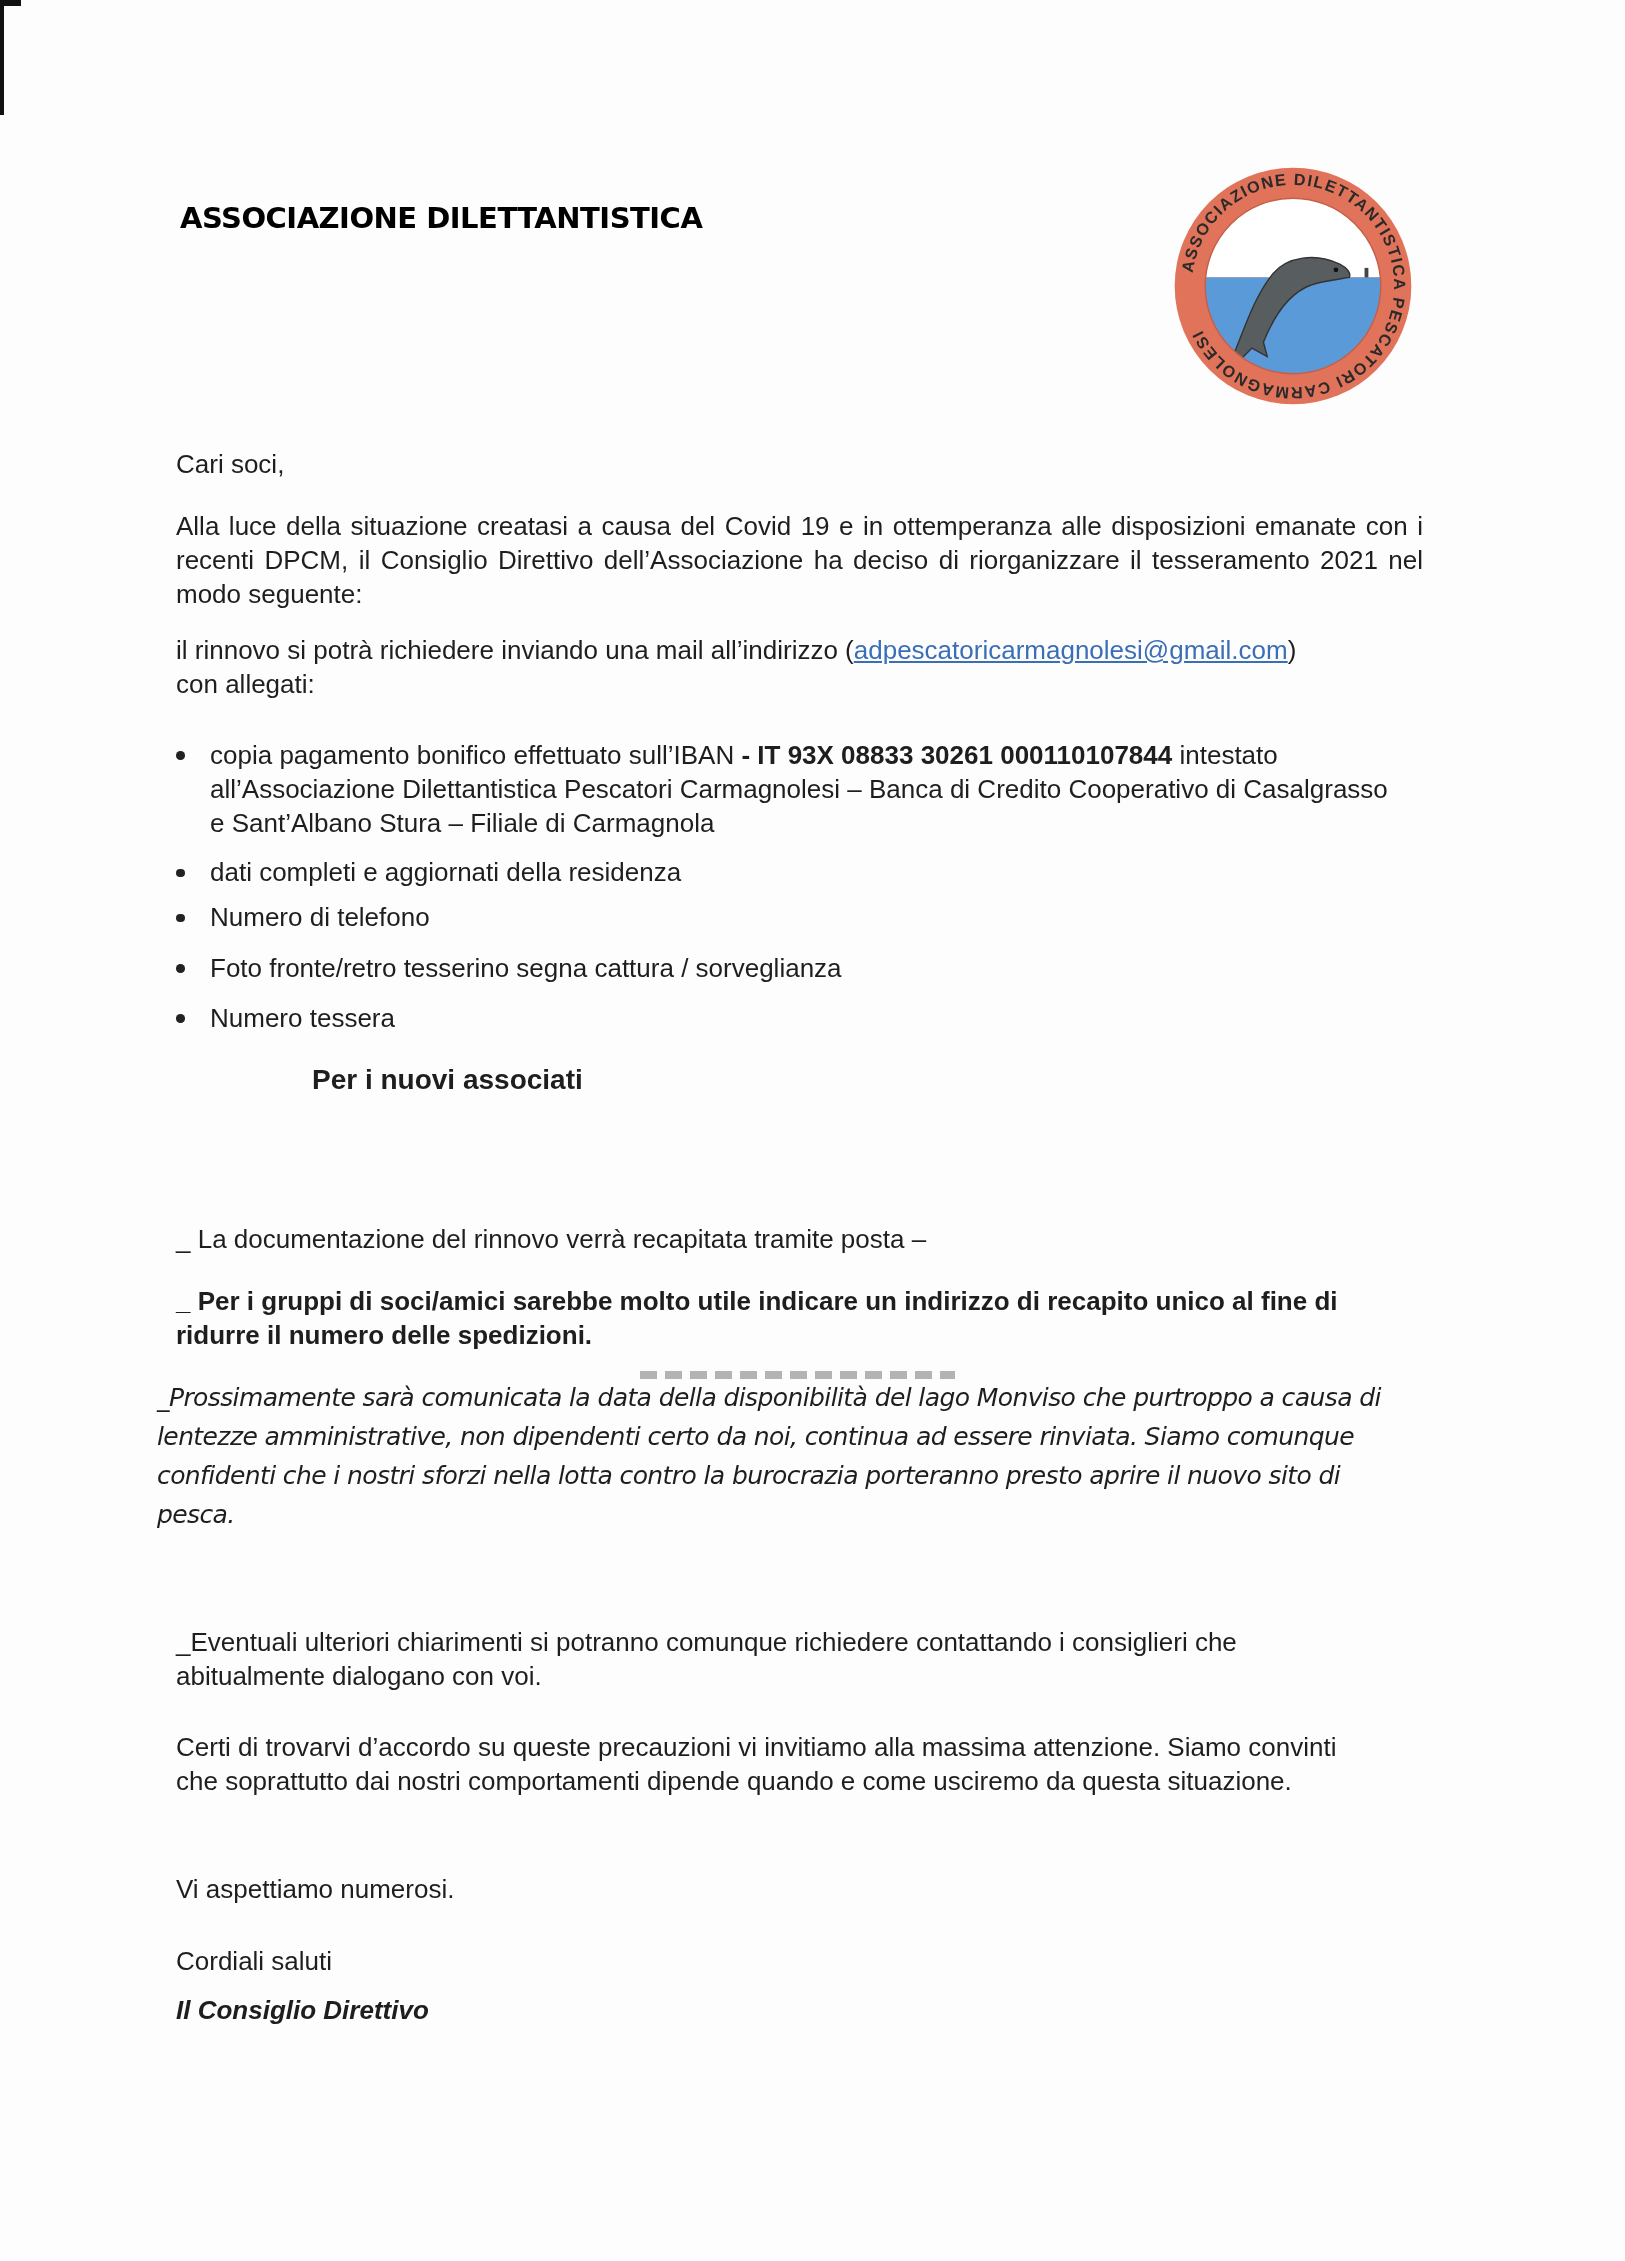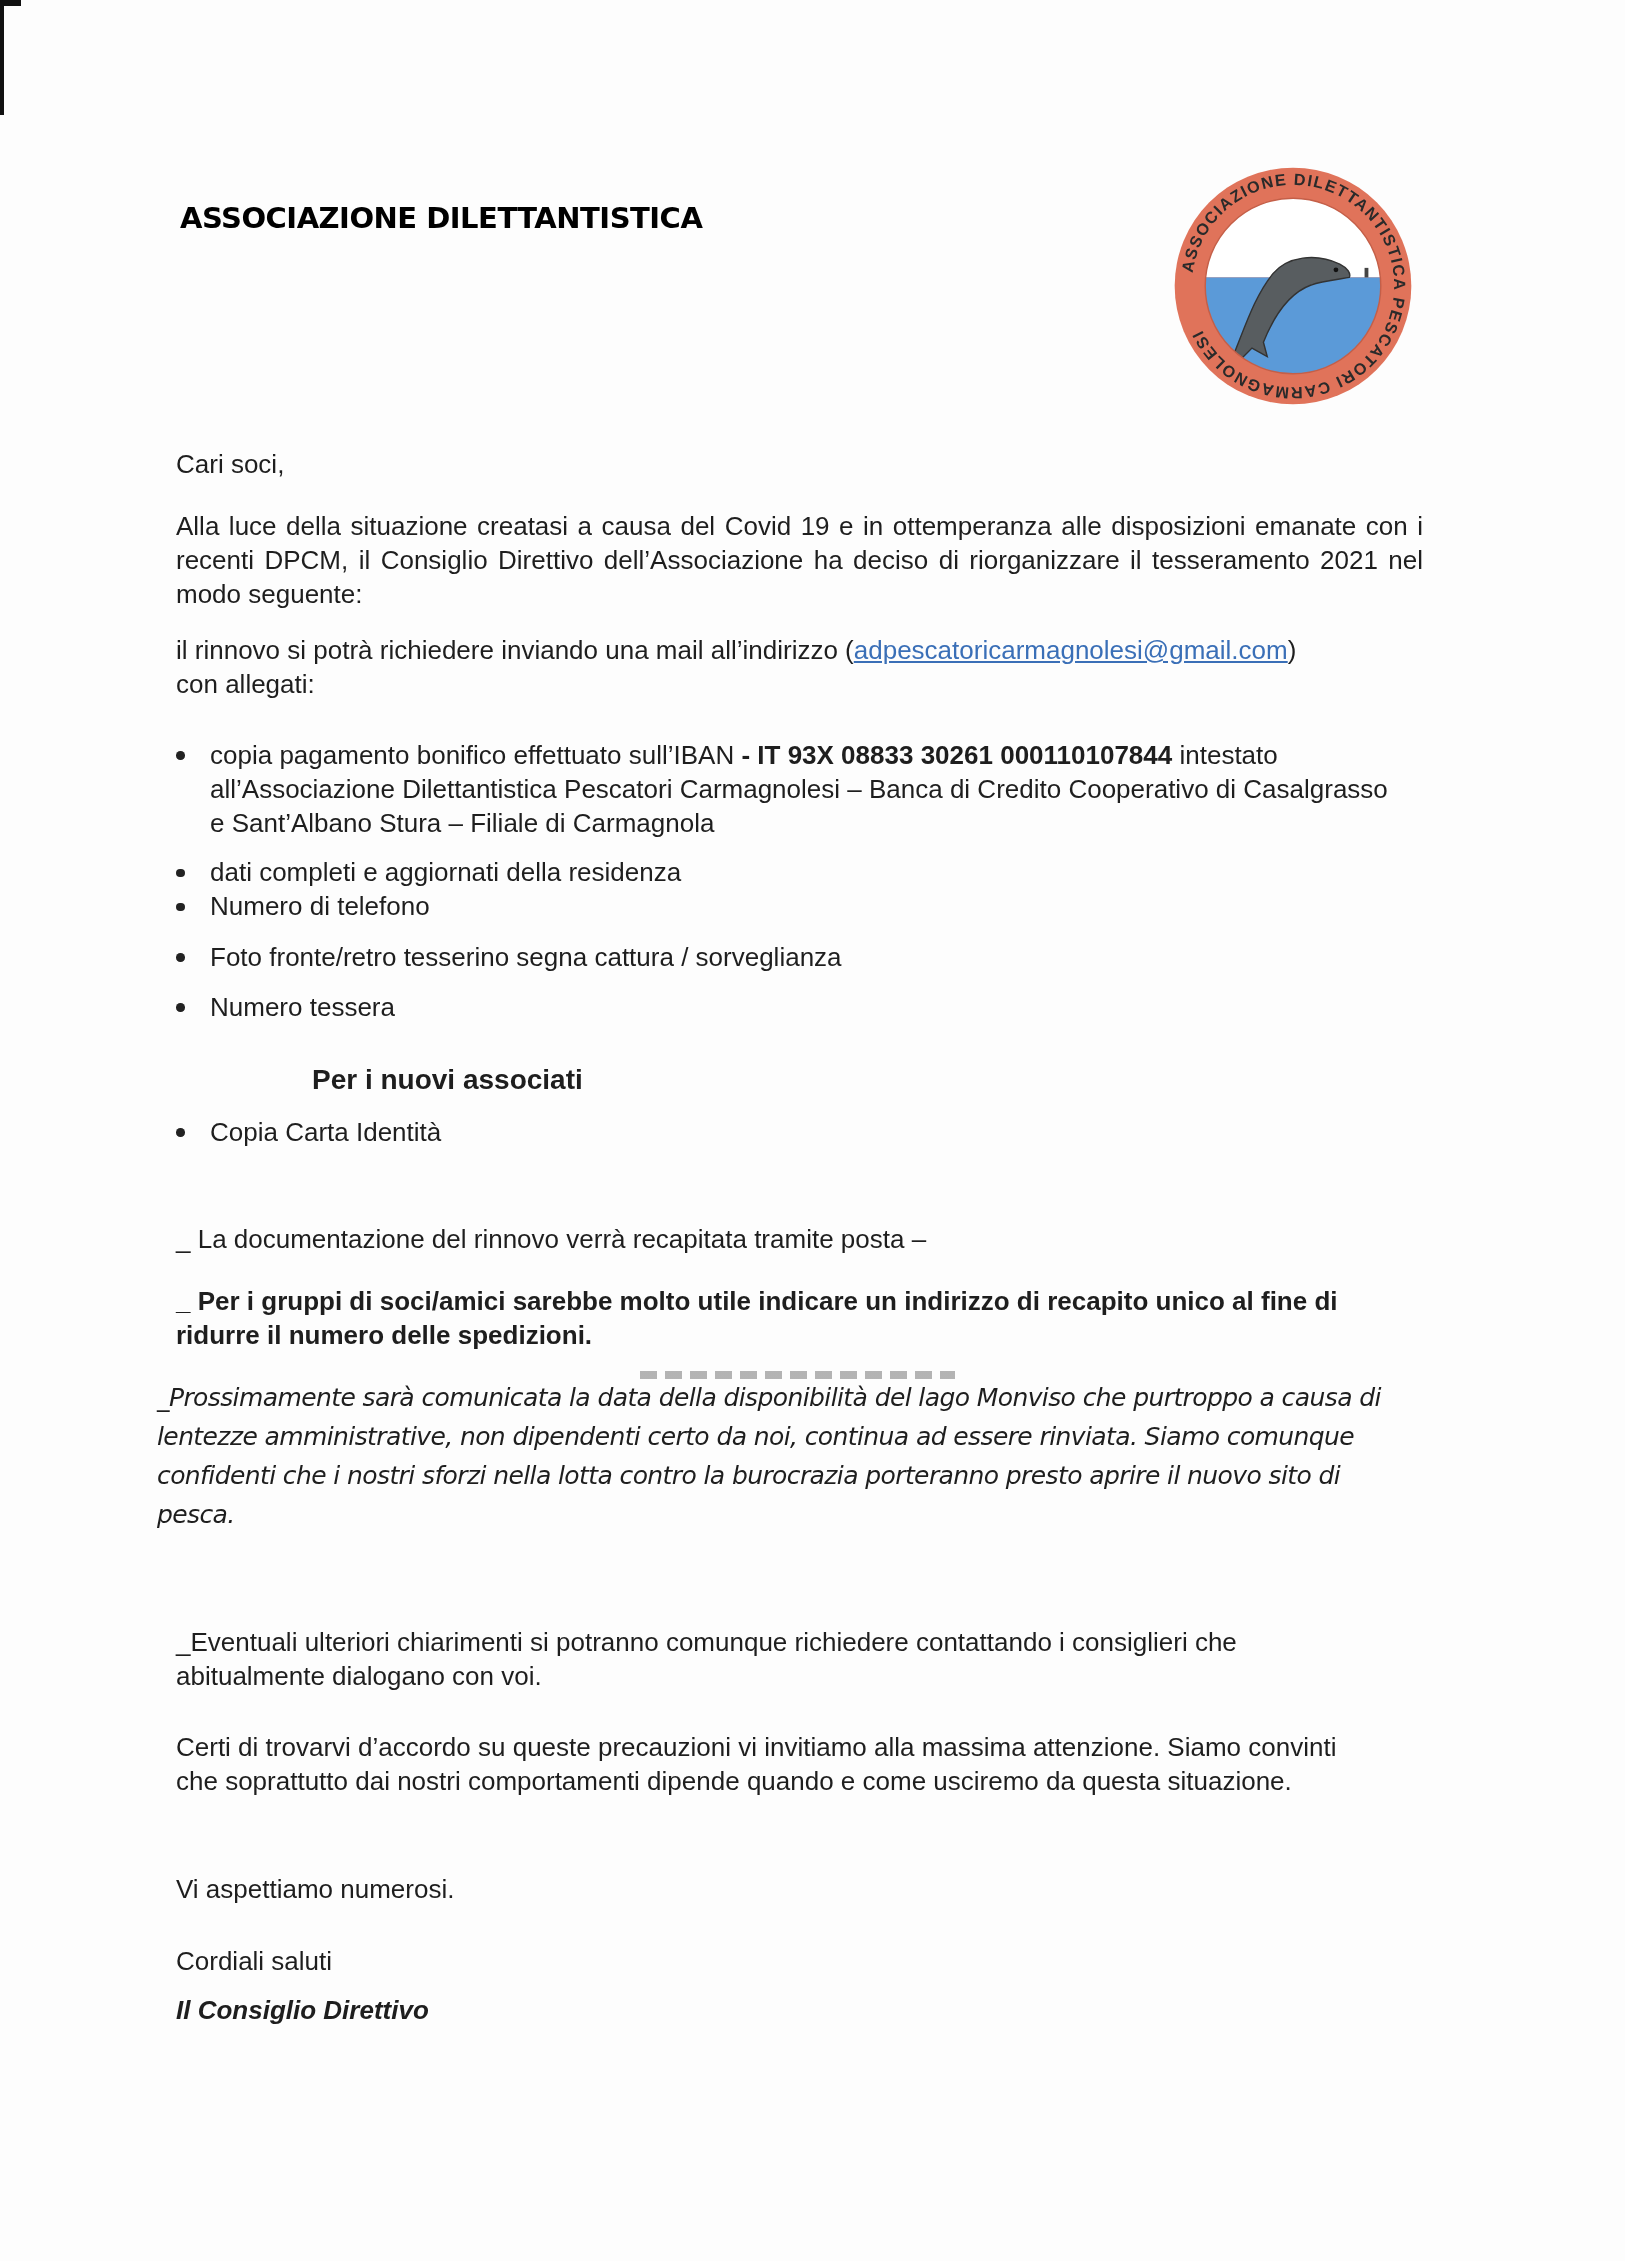--- a/index.html
+++ b/index.html
@@ -84,30 +84,29 @@
 
 <div class="body-text" style="top:633px;">
   <span>il rinnovo si potrà richiedere inviando una  mail all’indirizzo (</span><a class="email-link">adpescatoricarmagnolesi@gmail.com</a><span>)</span><br>
   <span>con allegati:</span>
 </div>
 
 <ul class="bullets body-text" style="top:738px; left:176px; width:1224px;">
   <li style="margin-bottom:15.3px;">
     <span>copia pagamento bonifico effettuato sull’IBAN </span><span class="bold">- IT 93X 08833 30261 000110107844</span><span> intestato all’Associazione Dilettantistica Pescatori Carmagnolesi – Banca di Credito Cooperativo di Casalgrasso e Sant’Albano Stura – Filiale di Carmagnola</span>
   </li>
-  <li style="margin-bottom:0;">dati completi e aggiornati della residenza</li>
+  <li style="margin-bottom:11px;">dati completi e aggiornati della residenza</li>
   <li style="margin-bottom:16.3px;">Numero di telefono</li>
   <li style="margin-bottom:16.3px;">Foto fronte/retro tesserino segna cattura / sorveglianza</li>
   <li>Numero tessera</li>
 </ul>
 
 <div class="body-text bold" style="top:1063px; left:312px; font-size:28px;">Per i nuovi associati</div>
 
 <ul class="bullets body-text" style="top:1115px;">
-  <li style="margin-bottom:17px;">Copia Carta Identità</li>
 </ul>
 
 <div class="body-text" style="top:1222px;">_ La documentazione del rinnovo verrà recapitata tramite posta –</div>
 <div class="body-text bold" style="top:1256px; width:1243px;margin-top:28px;">_ Per i gruppi di soci/amici sarebbe molto utile indicare un indirizzo  di recapito unico al fine di ridurre il numero delle spedizioni.</div>
 
 <div class="faint-overlay"></div>
 
 <div class="body-text italic-serifless" style="top:1378px; left:157px; width:1233px;">_Prossimamente sarà comunicata la data della disponibilità del lago Monviso che purtroppo a causa di lentezze amministrative, non dipendenti certo da noi, continua ad essere rinviata. Siamo comunque confidenti che i nostri sforzi nella lotta contro la burocrazia porteranno presto aprire il nuovo sito di pesca.</div>
 
 <div class="body-text" style="top:1625px; width:1176px;">_Eventuali ulteriori chiarimenti si potranno comunque richiedere contattando i consiglieri che abitualmente dialogano con voi.</div>

